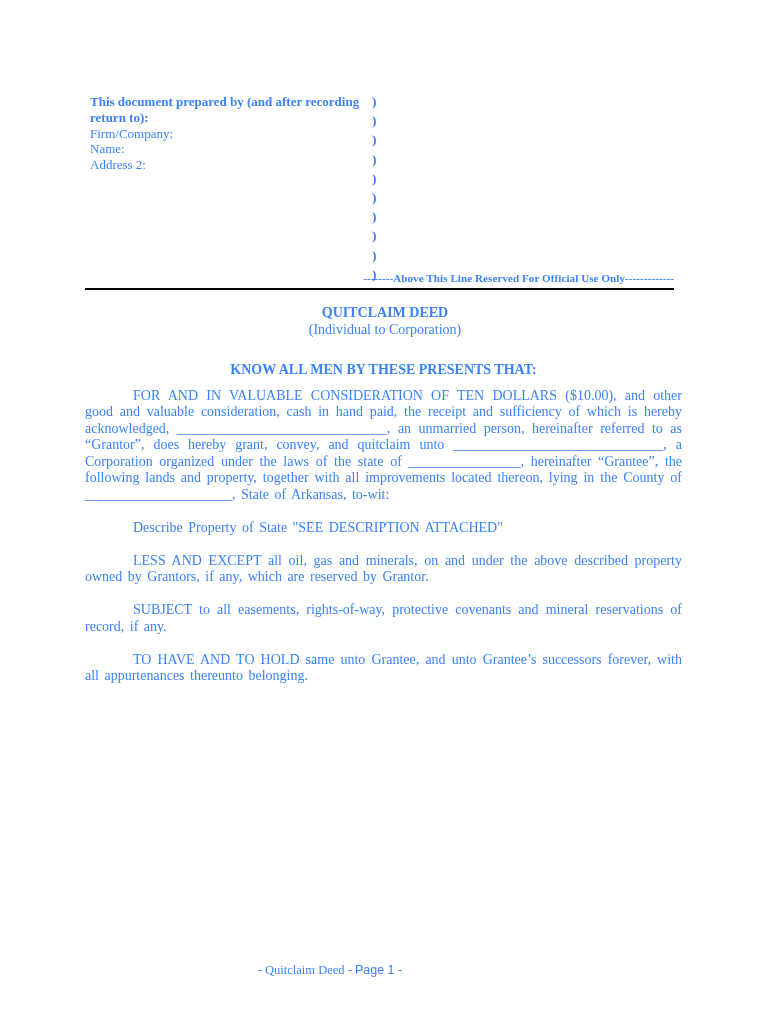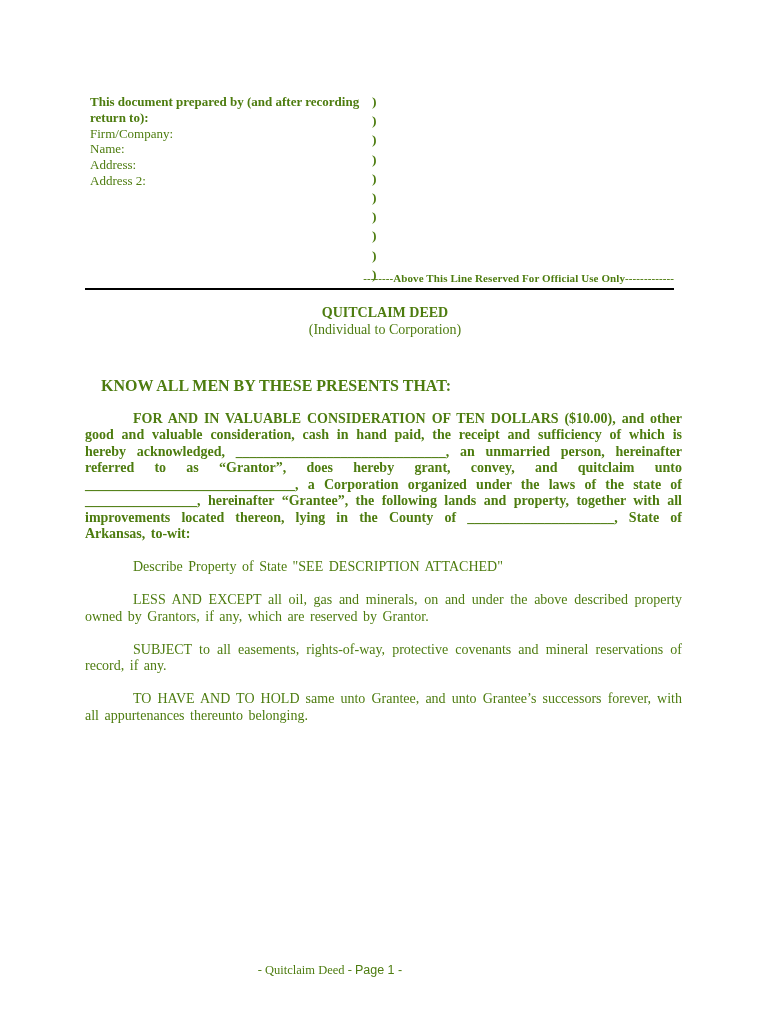--- a/index.html
+++ b/index.html
@@ -5,21 +5,21 @@
   html, body {
     margin: 0;
     padding: 0;
     background: #ffffff;
   }
   .page {
     position: relative;
     width: 770px;
     height: 1024px;
     background: #ffffff;
-    color: #4d7c0f;
+    color: #3b82f6;
     font-family: "Liberation Serif", serif;
     overflow: hidden;
   }
 
   
   .prep-block {
     position: absolute;
     top: 94px;
     left: 90px;
     width: 275px;
@@ -77,33 +77,32 @@
     position: absolute;
     top: 362px;
     left: 85px;
     width: 597px;
     font-size: 14px;
     line-height: 16.5px;
     text-align: justify;
     word-spacing: 2px;
   }
   .doc-body .know-heading {
-    font-size: 16px;
+    font-size: 14px;
     font-weight: bold;
-    margin: 16px;
-    text-align: left;
+    margin: 0;
+    text-align: center;
     word-spacing: 0;
   }
   .doc-body p {
     margin: 16.5px 0 0 0;
     text-indent: 48px;
   }
   .doc-body p.first-para {
-    margin-top: 16px;
-    font-weight: bold;
+    margin-top: 9px;
   }
 
   
   .footer {
     position: absolute;
     top: 963px;
     left: 0;
     width: 660px;
     text-align: center;
     font-size: 12.5px;
@@ -115,21 +114,20 @@
 </head>
 <body>
 
 <div class="page">
 
   <div class="prep-block">
     <div class="prep-heading">This document prepared by (and after recording</div>
     <div class="prep-heading">return to):</div>
     <div>Firm/Company:</div>
     <div>Name:</div>
-    <div>Address:</div>
     <div>Address 2:</div>
   </div>
 
   <div class="bracket-col">
     <div>)</div>
     <div>)</div>
     <div>)</div>
     <div>)</div>
     <div>)</div>
     <div>)</div>

